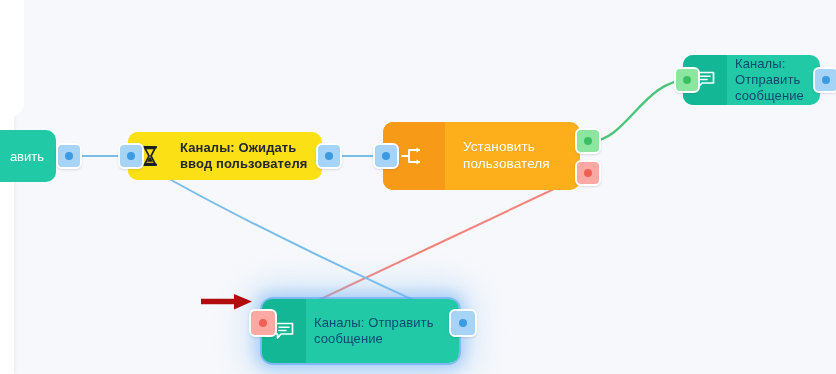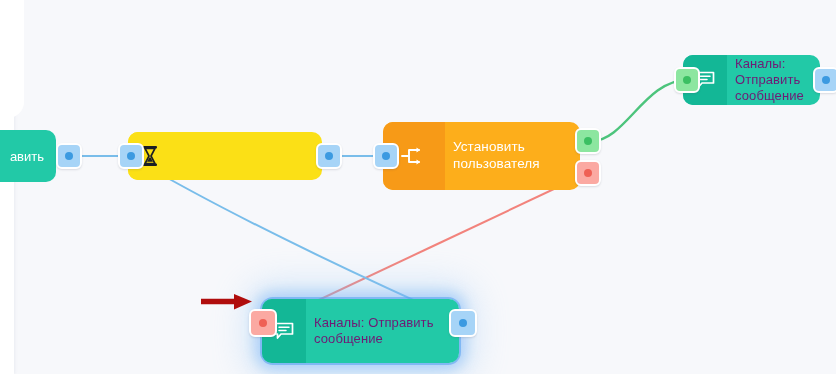--- a/index.html
+++ b/index.html
@@ -58,29 +58,29 @@
     display:flex;align-items:center;
     padding:0 10px 0 8px;
     line-height:1.25;
     letter-spacing:.1px;
     white-space:pre-line;
   }
 
   
   .node.teal .body{background:#22c9a7;}
   .node.teal .icon-col{background:#13b796;width:44px;}
-  .node.teal .label{color:#701a75;font-size:13px;font-weight:400;}
+  .node.teal .label{color:#0c4a6e;font-size:13px;font-weight:400;}
 
   
   .node.yellow .body{background:#fbe016;}
   .node.yellow .icon-col{background:#fbe016;width:44px;}
   .node.yellow .label{color:#23262d;font-size:13px;font-weight:700;}
 
   
-  .node.orange .body{background:#fdae1b;}
+  .node.orange .body{background:#fdae1b;gap:10px;}
   .node.orange .icon-col{background:#f79a17;width:62px;}
   .node.orange .label{color:#ffffff;font-size:13.5px;font-weight:400;}
 
   
   .node.selected{
     box-shadow:0 0 0 2px rgba(83,160,240,.55),
                0 0 14px 7px rgba(110,175,245,.45),
                0 0 34px 16px rgba(150,200,250,.32);
     border-radius:11px;
   }
@@ -149,20 +149,22 @@
   <div class="node yellow" style="left:128px;top:132px;width:194px;height:48px;">
     <div class="body">
       <div class="icon-col">
         <svg class="glyph" width="18" height="22" viewBox="0 0 18 22" xmlns="http://www.w3.org/2000/svg">
           <rect x="2" y="1" width="14" height="2.4" rx="1" fill="#1b1e24"></rect>
           <rect x="2" y="18.6" width="14" height="2.4" rx="1" fill="#1b1e24"></rect>
           <path d="M4 3.4 L14 3.4 L10 11 L14 18.6 L4 18.6 L8 11 Z" fill="none" stroke="#1b1e24" stroke-width="1.7" stroke-linejoin="round"></path>
           <path d="M6 16.8 L12 16.8 L9.6 12.6 L8.4 12.6 Z" fill="#1b1e24"></path>
         </svg>
       </div>
+      <div class="label">Каналы: Ожидать
+ввод пользователя</div>
     </div>
   </div>
   <div class="port blue" style="left:118px;top:143px;">
     <span class="dot"></span>
   </div>
   <div class="port blue" style="left:316px;top:143px;">
     <span class="dot"></span>
   </div>
 
   <div class="node orange" style="left:383px;top:122px;width:197px;height:68px;">

